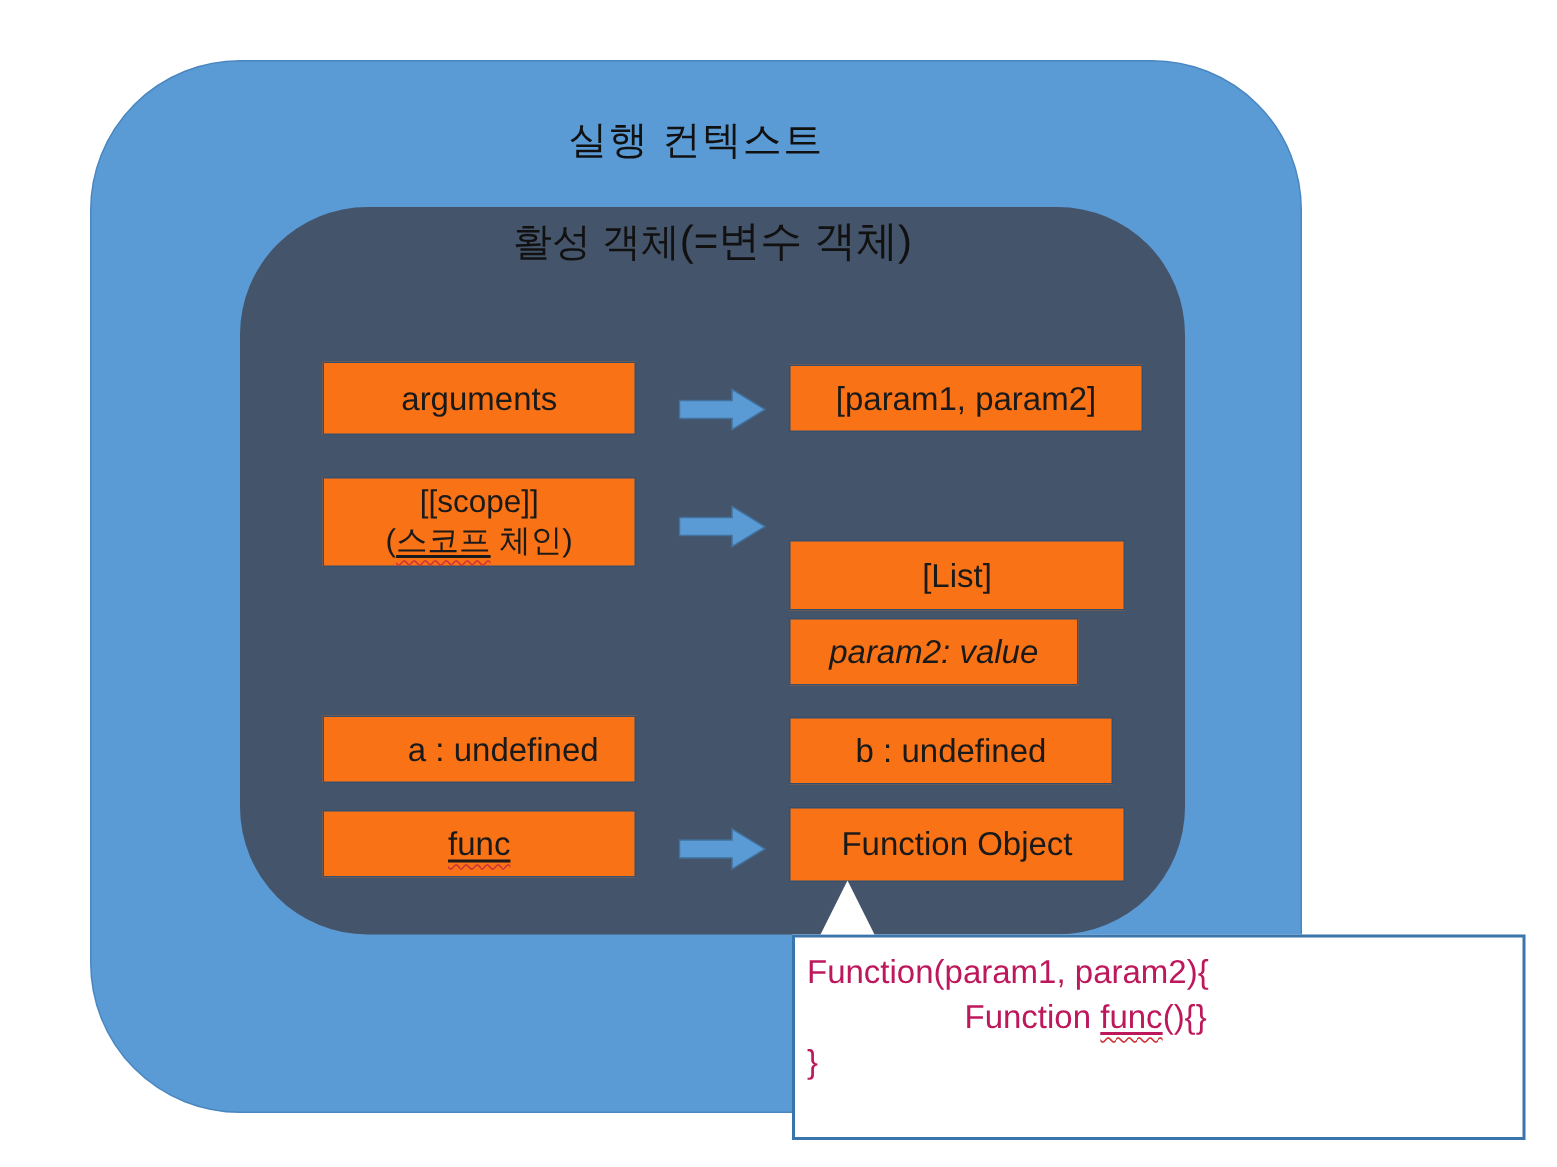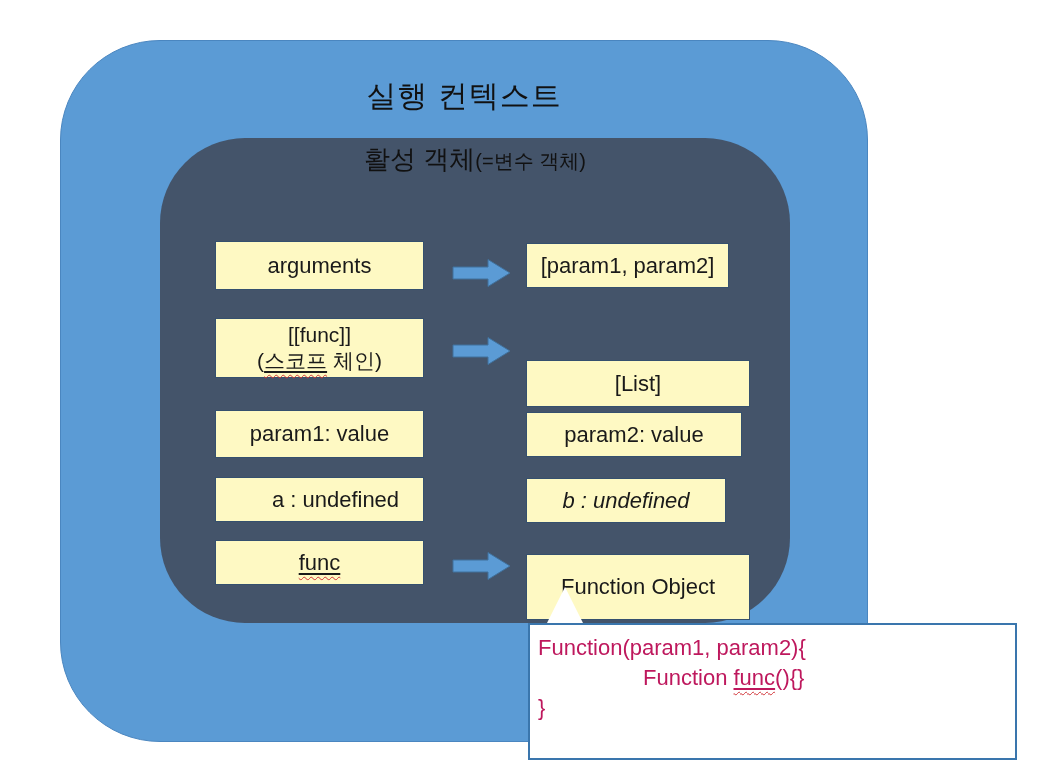--- a/index.html
+++ b/index.html
@@ -24,33 +24,33 @@
   }
   #inner-rect {
     left: 160px; top: 138px; width: 630px; height: 485px;
     background: #44546A;
     border-radius: 85px;
   }
 
   
   #outer-title {
     left: 60px; top: 76px; width: 808px;
-    text-align: center; font-size: 30px; color: #111;
+    text-align: center; font-size: 26px; color: #111;
     letter-spacing: 1px;
   }
   #inner-title {
     left: 160px; top: 142px; width: 630px;
     text-align: center; font-size: 26px; color: #111;
   }
-  #inner-title .paren { font-size: 20px; }
+  #inner-title .paren { font-size: 28px; }
 
   
   .box {
     position: absolute;
-    background: #fef9c3;
+    background: #f97316;
     border: 1.5px solid #35506E;
     box-sizing: border-box;
     display: flex; align-items: center; justify-content: center;
     font-size: 22px; color: #1a1a1a;
     text-align: center;
     line-height: 26px;
   }
 
   
   .arrow { position: absolute; width: 60px; height: 30px; }
@@ -97,58 +97,55 @@
   <div id="inner-title" class="abs">
     <span>활성 객체</span><span class="paren">(=변수 객체)</span>
   </div>
 
   <div class="box" style="left:215px; top:241px; width:209px; height:49px;">
     <span>arguments</span>
   </div>
   <svg class="arrow" style="left:452px; top:258px;" viewBox="0 0 60 30">
     <polygon points="1,9 36,9 36,1.5 58,15 36,28.5 36,21 1,21" fill="#5B9BD5" stroke="#41719C" stroke-width="1"></polygon>
   </svg>
-  <div class="box" style="left:526px; top:243px; width:203px; height:45px;">
+  <div class="box" style="left:526px; top:243px; width:236px; height:45px;">
     <span>[param1, param2]</span>
   </div>
 
   <div class="box" style="left:215px; top:318px; width:209px; height:60px; font-size:21px;">
     <span>
-      <span>[[func]]</span><br>
+      <span>[[scope]]</span><br>
       <span><span>(</span><span class="u"><span class="wavy">스코프</span></span><span> 체인)</span></span>
     </span>
   </div>
   <svg class="arrow" style="left:452px; top:336px;" viewBox="0 0 60 30">
     <polygon points="1,9 36,9 36,1.5 58,15 36,28.5 36,21 1,21" fill="#5B9BD5" stroke="#41719C" stroke-width="1"></polygon>
   </svg>
   <div class="box" style="left:526px; top:328px; width:224px; height:47px;margin-top:32px;">
     <span>[List]</span>
   </div>
 
-  <div class="box" style="left:215px; top:410px; width:209px; height:48px;">
-    <span>param1: value</span>
-  </div>
-  <div class="box" style="left:526px; top:412px; width:216px; height:45px;">
+  <div class="box" style="left:526px; top:412px; width:193px; height:45px;font-style:italic;">
     <span>param2: value</span>
   </div>
 
   <div class="box" style="left:215px; top:477px; width:209px; height:45px;padding-left:32px;">
     <span>a : undefined</span>
   </div>
-  <div class="box" style="left:526px; top:478px; width:200px; height:45px;font-style:italic;">
+  <div class="box" style="left:526px; top:478px; width:216px; height:45px;">
     <span>b : undefined</span>
   </div>
 
   <div class="box" style="left:215px; top:540px; width:209px; height:45px;">
     <span class="u"><span class="wavy">func</span></span>
   </div>
   <svg class="arrow" style="left:452px; top:551px;" viewBox="0 0 60 30">
     <polygon points="1,9 36,9 36,1.5 58,15 36,28.5 36,21 1,21" fill="#5B9BD5" stroke="#41719C" stroke-width="1"></polygon>
   </svg>
-  <div class="box" style="left:526px; top:554px; width:224px; height:66px;">
+  <div class="box" style="left:526px; top:538px; width:224px; height:50px;">
     <span>Function Object</span>
   </div>
 
   <svg id="callout-tail" class="abs" viewBox="0 0 50 37">
     <polygon points="25,0 43,36 7,36" fill="#ffffff"></polygon>
   </svg>
   <div id="callout-box" class="abs"></div>
   <div id="callout-code" class="abs">
     <div>Function(param1, param2){</div>
     <div class="code-indent"><span>Function </span><span class="u"><span class="wavy">func</span></span><span>(){}</span></div>

